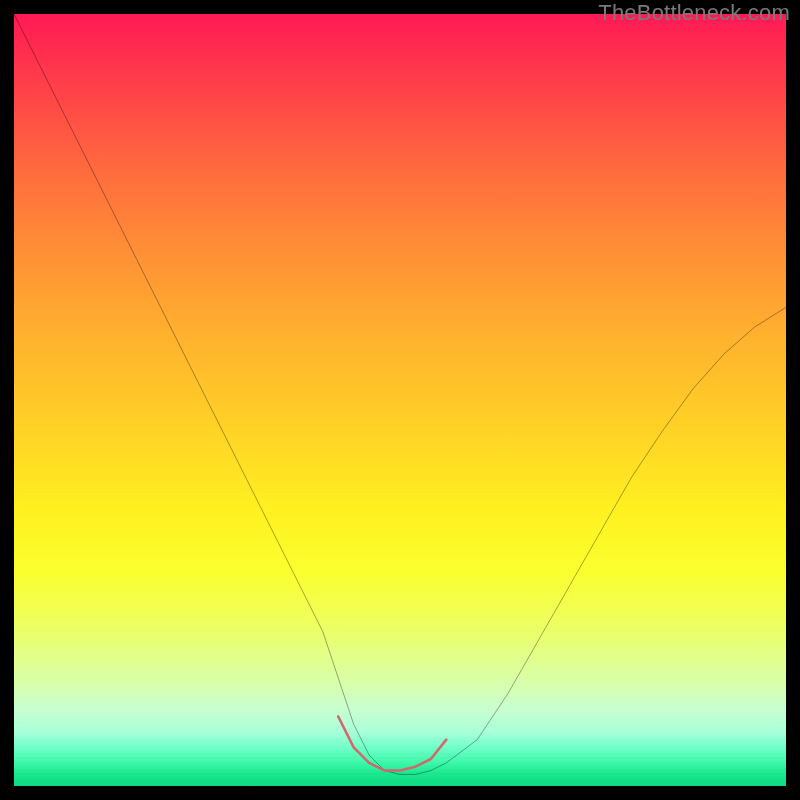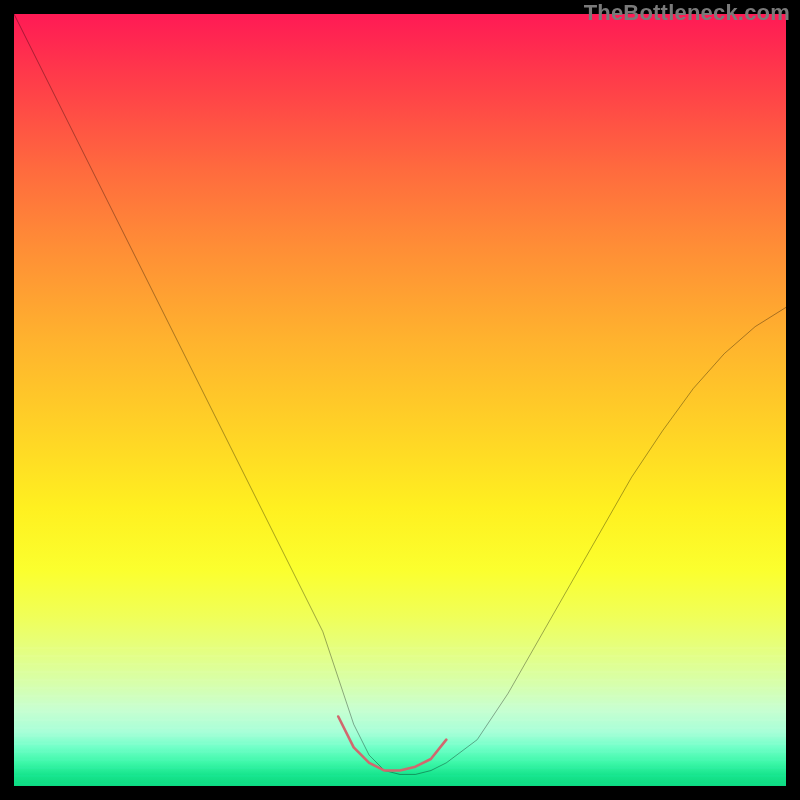--- a/index.html
+++ b/index.html
@@ -72,21 +72,21 @@
     inset: 0;
     width: 100%;
     height: 100%;
   }
   .watermark {
     position: absolute;
     top: 0px;
     right: 10px;
     color: #7a7a7a;
     font-size: 22px;
-    font-weight: 700;
+    font-weight: 400;
     letter-spacing: 0.2px;
     user-select: none;
   }
 </style>
 </head>
 <body>
 
 <div class="frame"></div>
 
 <div class="plot-area">

